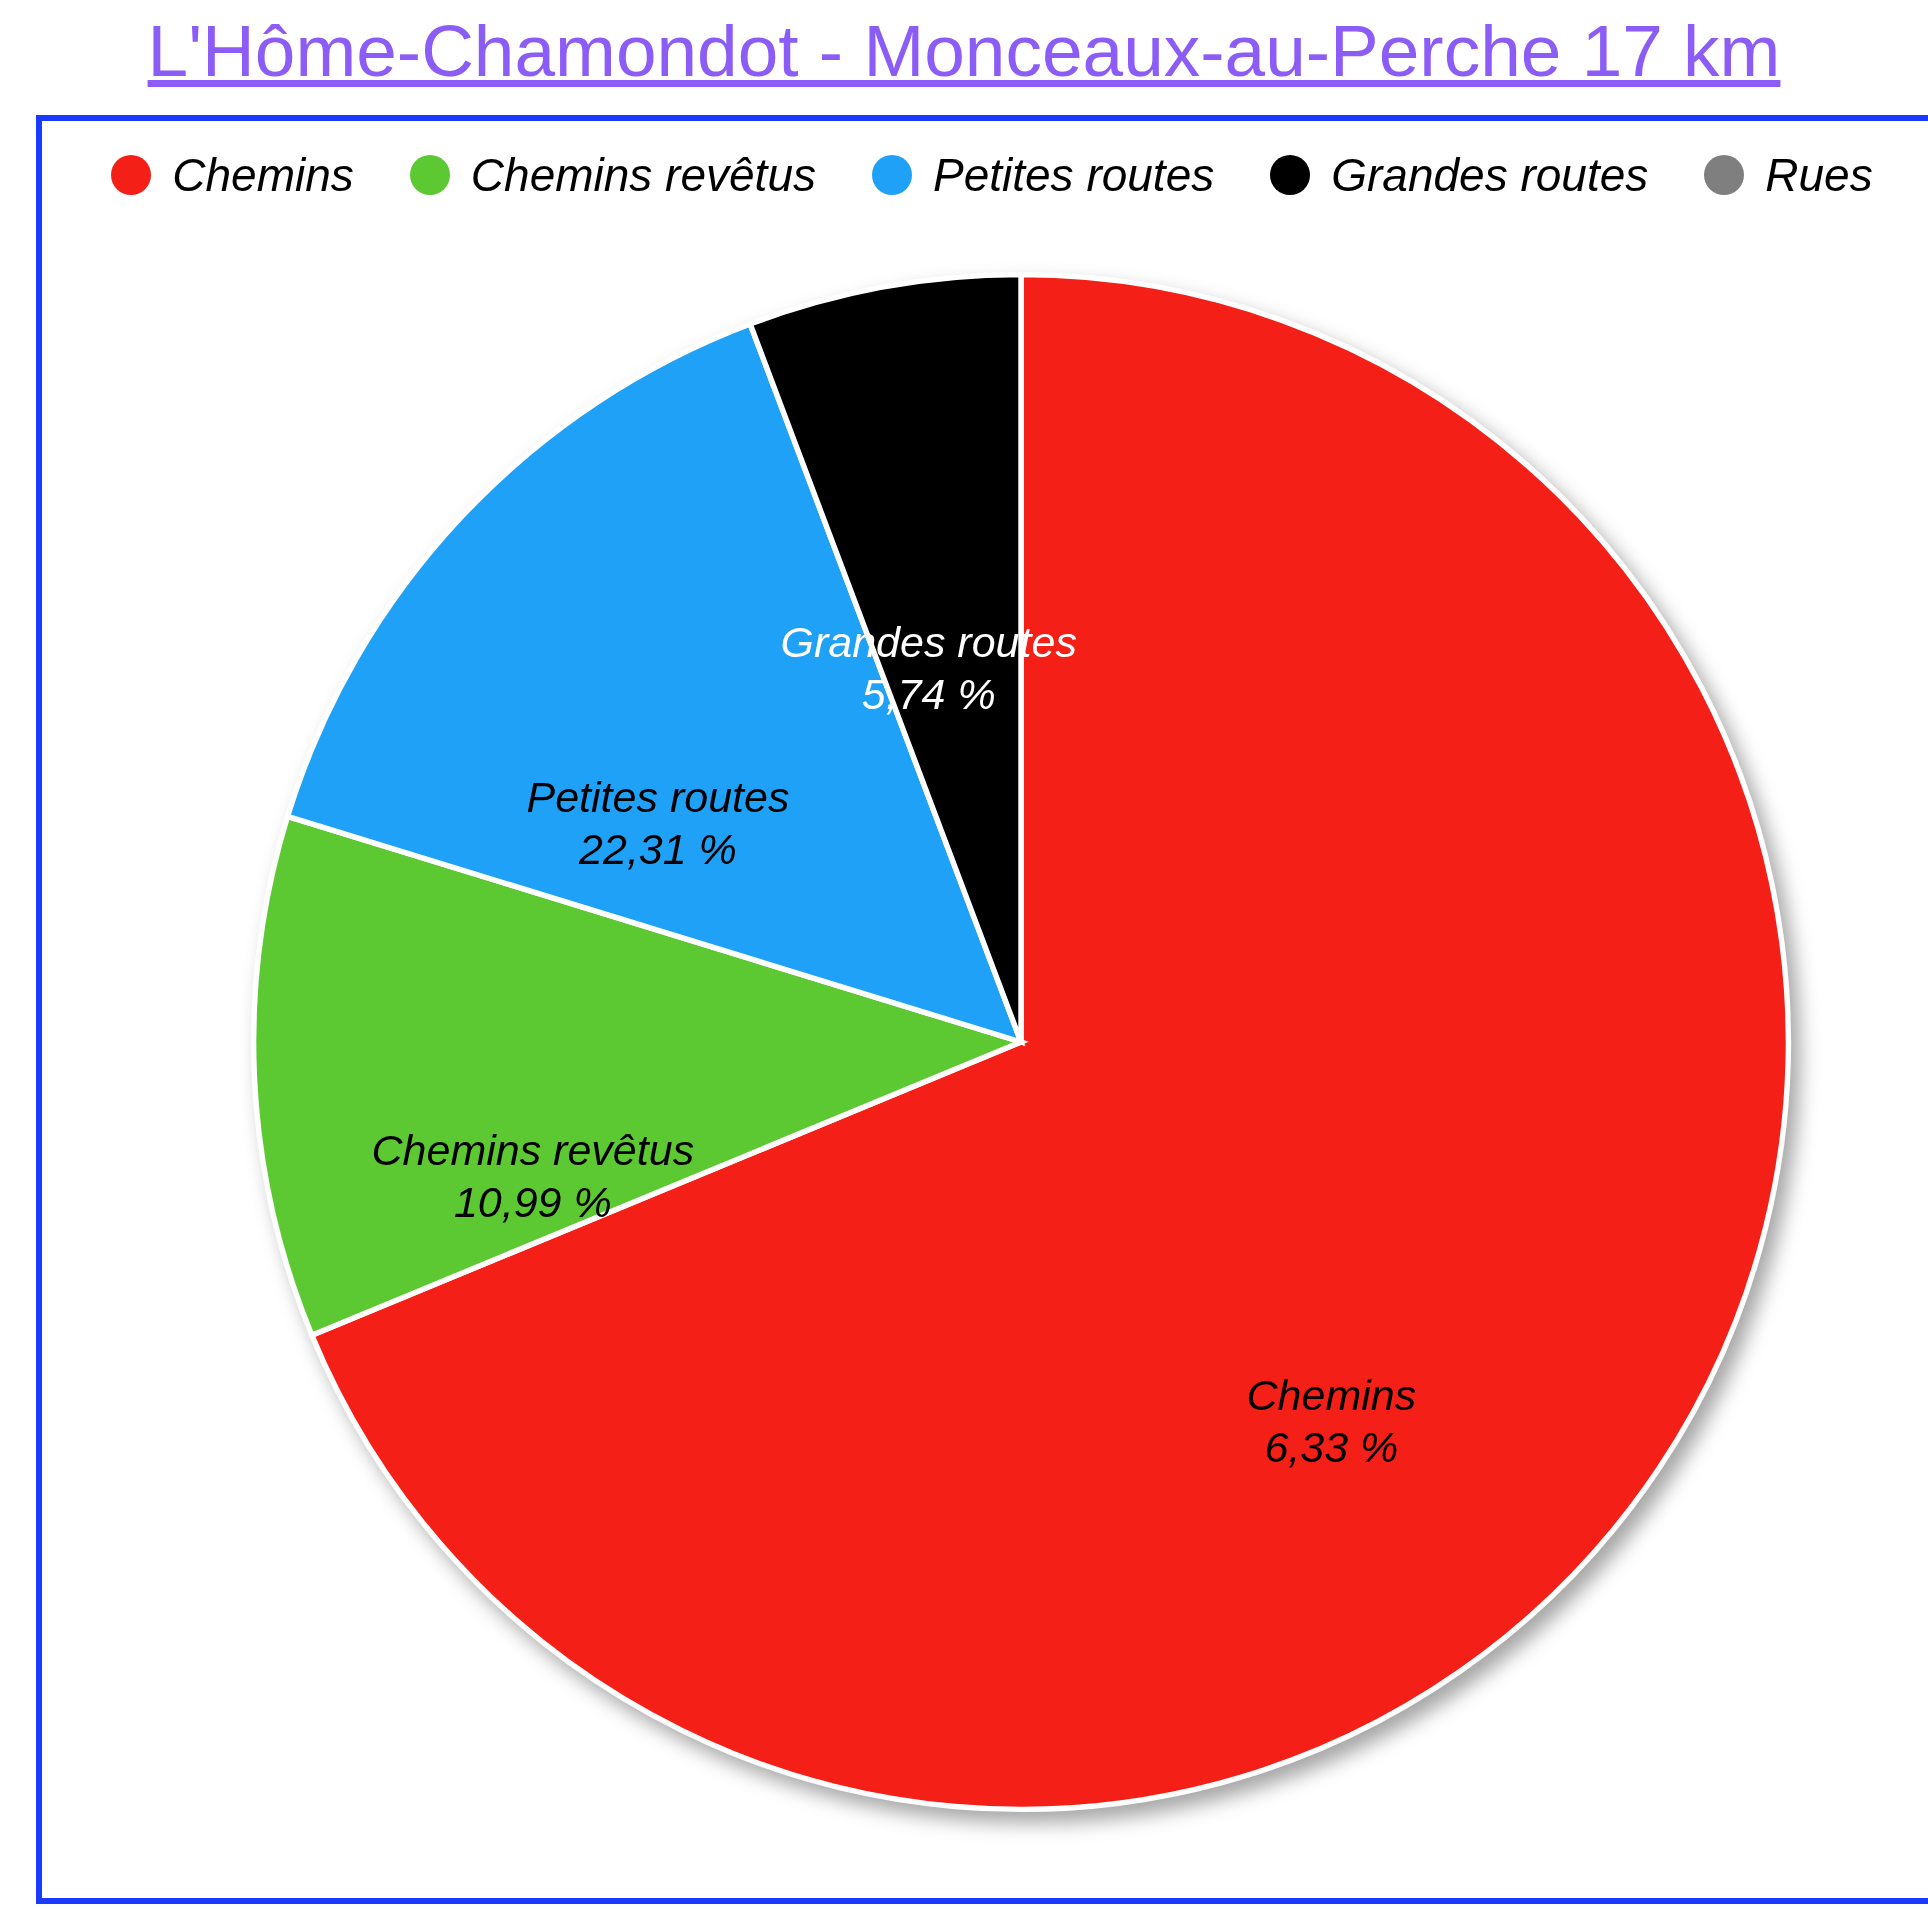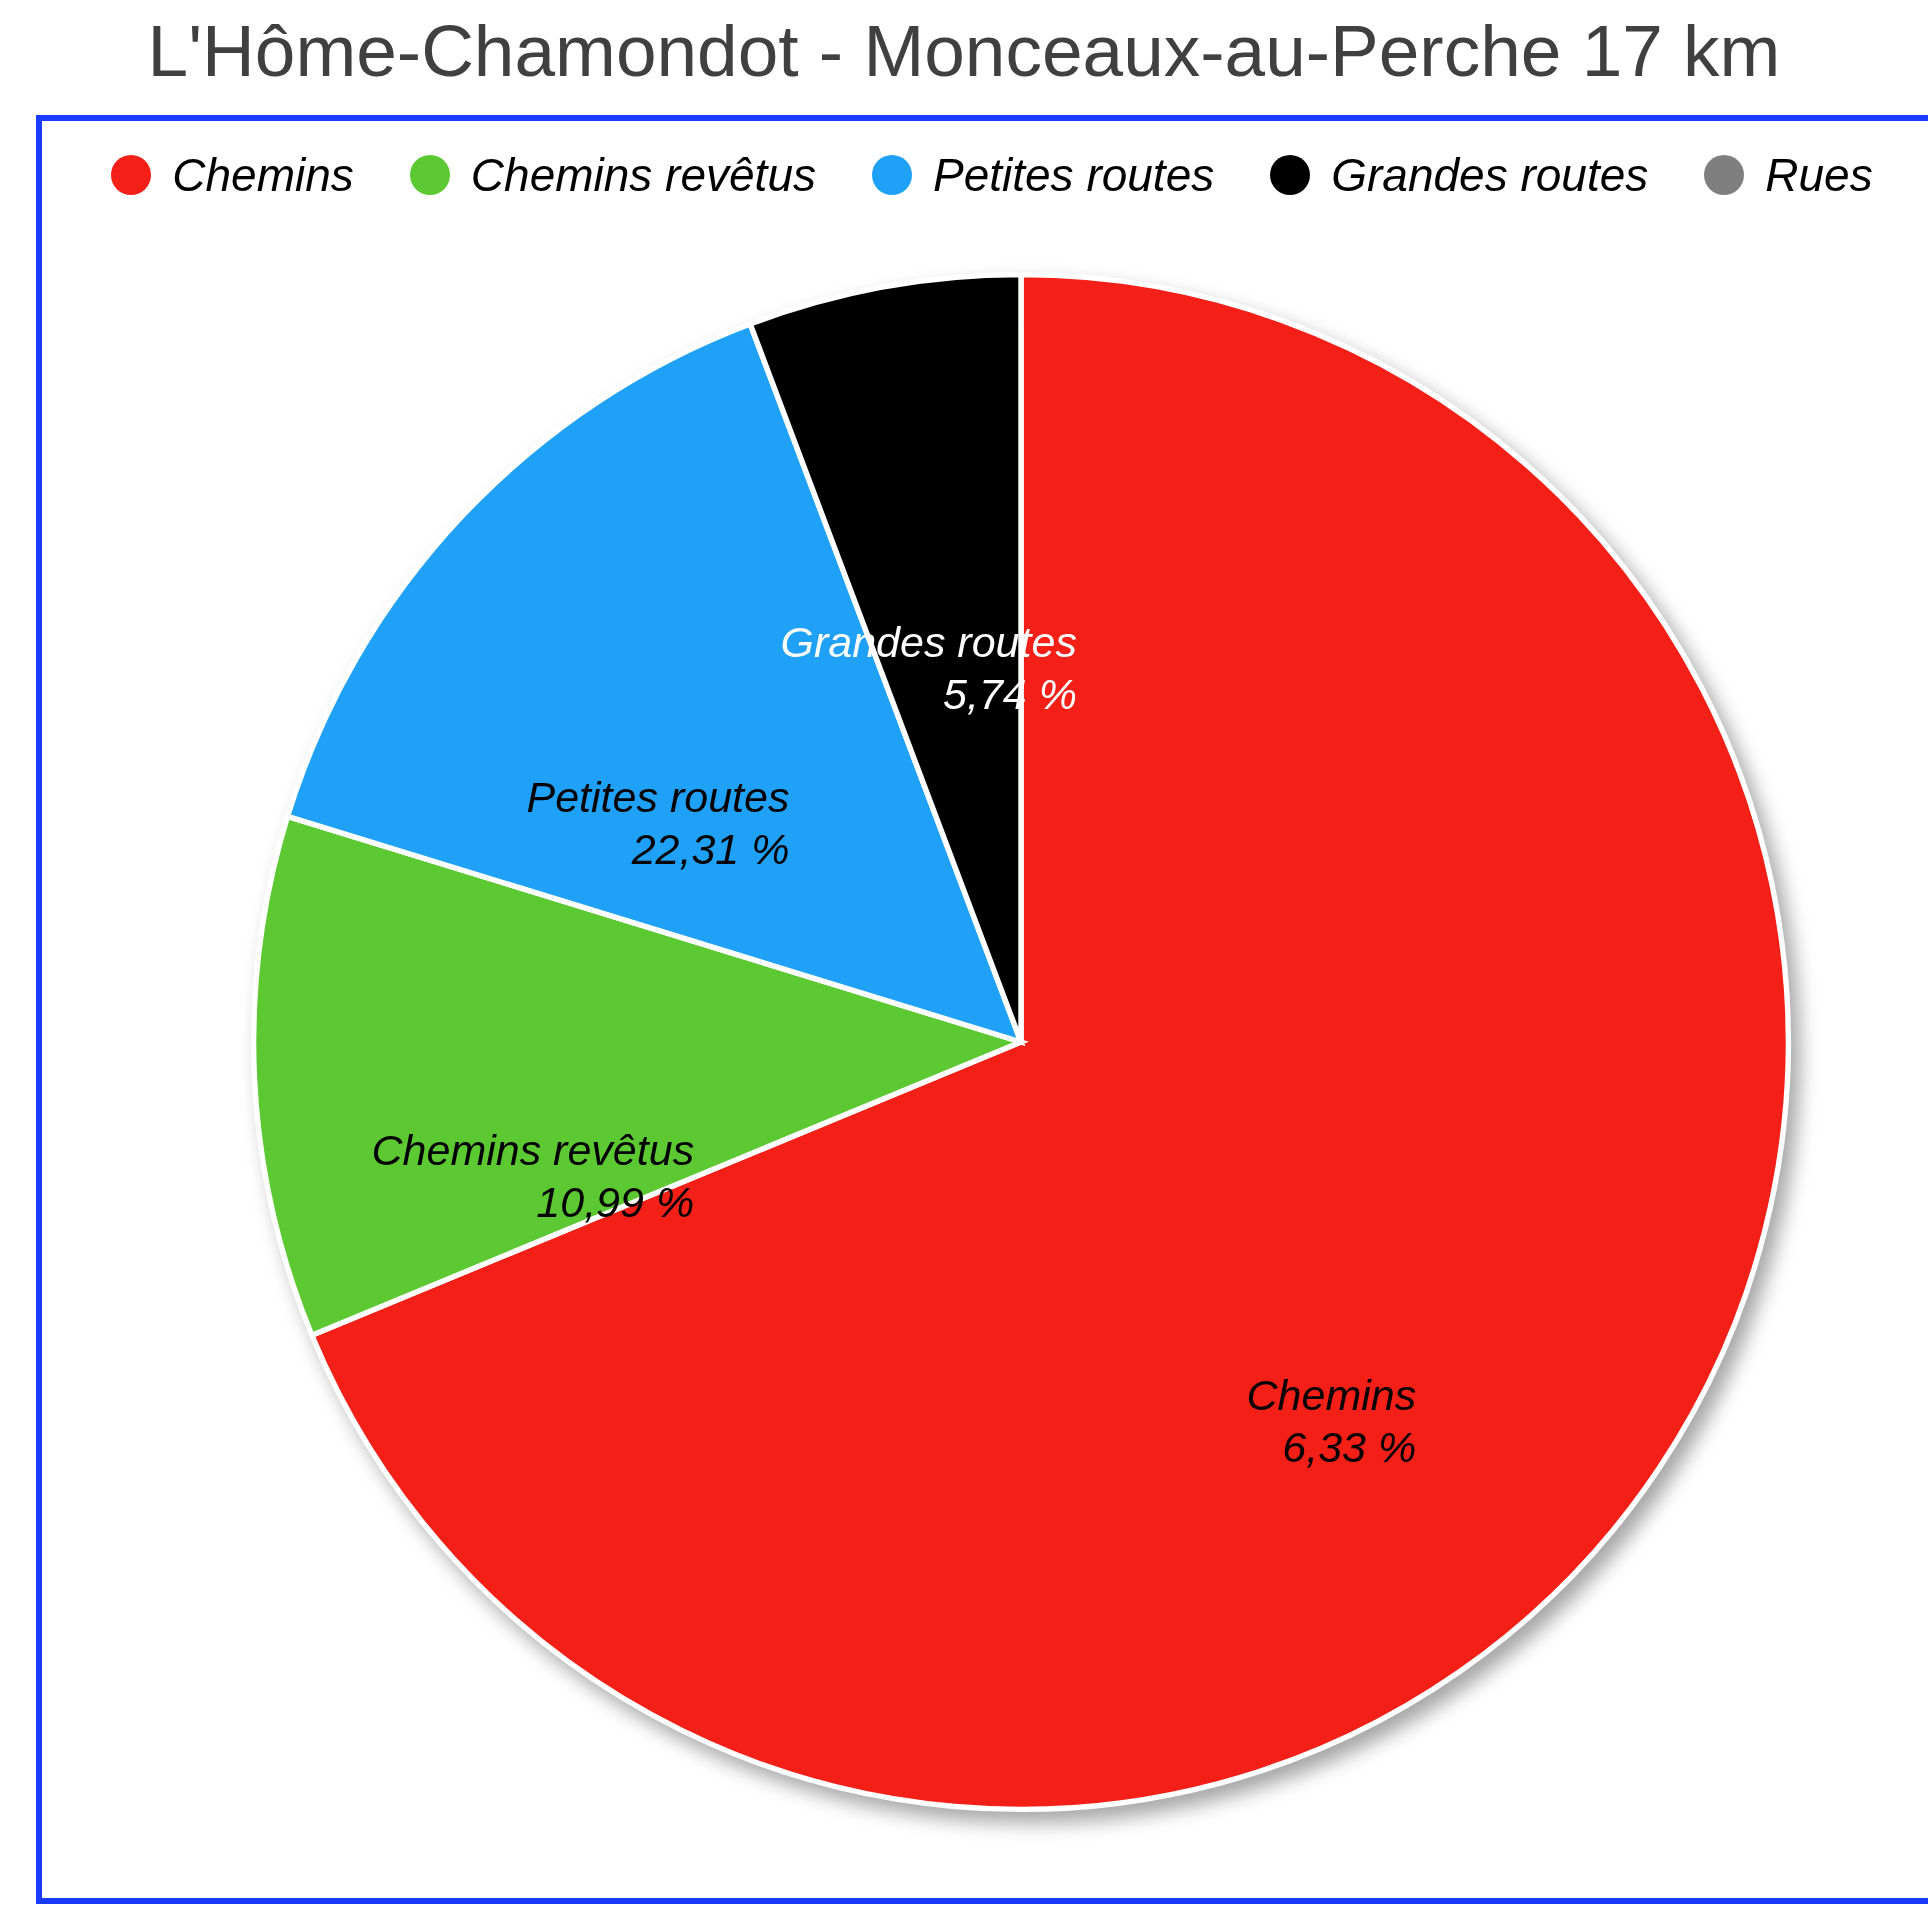--- a/index.html
+++ b/index.html
@@ -24,23 +24,24 @@
 
   
   .chart-title {
     position: absolute;
     top: 5.6px;
     left: 0;
     width: 1928px;
     text-align: center;
     font-size: 73px;
     line-height: 90px;
-    color: #404040;
+    color: #8b5cf6;
     font-family: "Liberation Sans", sans-serif;
     white-space: nowrap;
+    text-decoration: underline;
   }
 
   
   .plot-frame {
     position: absolute;
     left: 7.5px;
     top: 115px;
     width: 1913px;
     height: 1789px;
     box-sizing: border-box;
@@ -109,21 +110,20 @@
     position: absolute;
     text-align: center;
     font-size: 43px;
     font-style: italic;
     line-height: 1.22;
     white-space: nowrap;
     font-family: "Liberation Sans", sans-serif;
   }
   .slice-label .val {
     display: block;
-    text-align: right;
   }
 
   #label-chemins {
     left: 1026px;
     top: 1116px;
     color: #000000;
   }
   #label-chemins-revetus {
     left: 151px;
     top: 871px;

